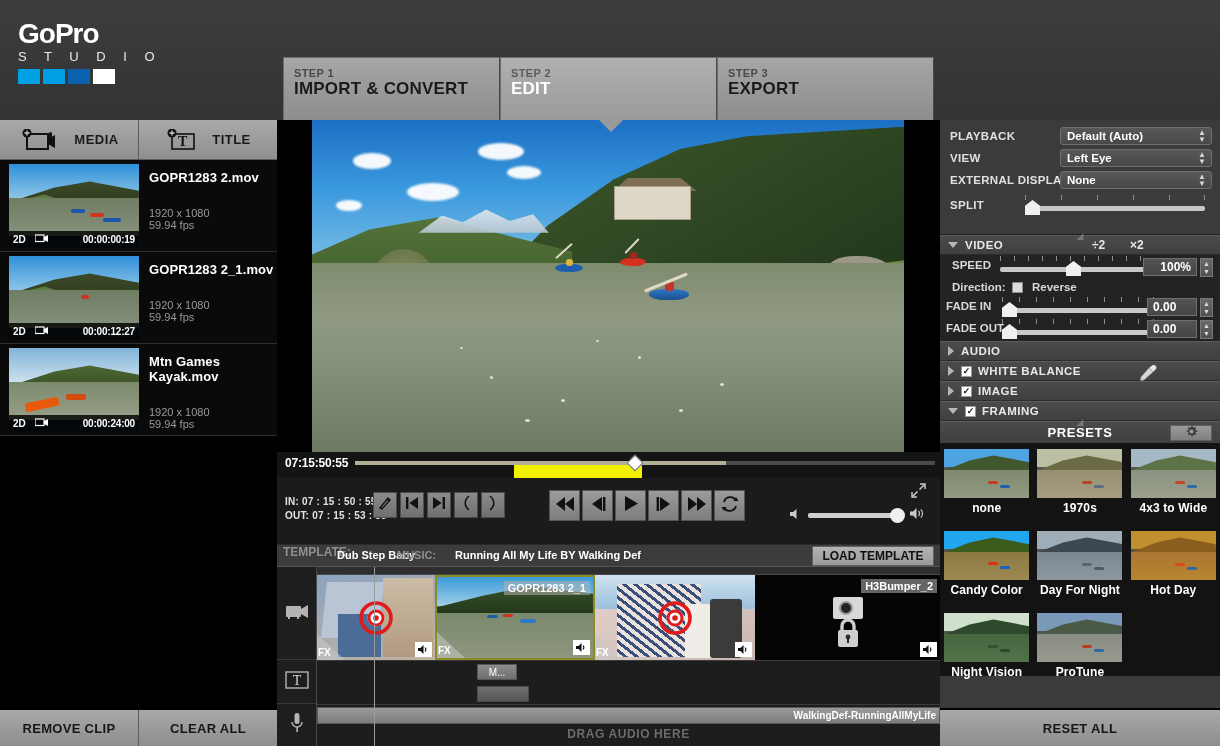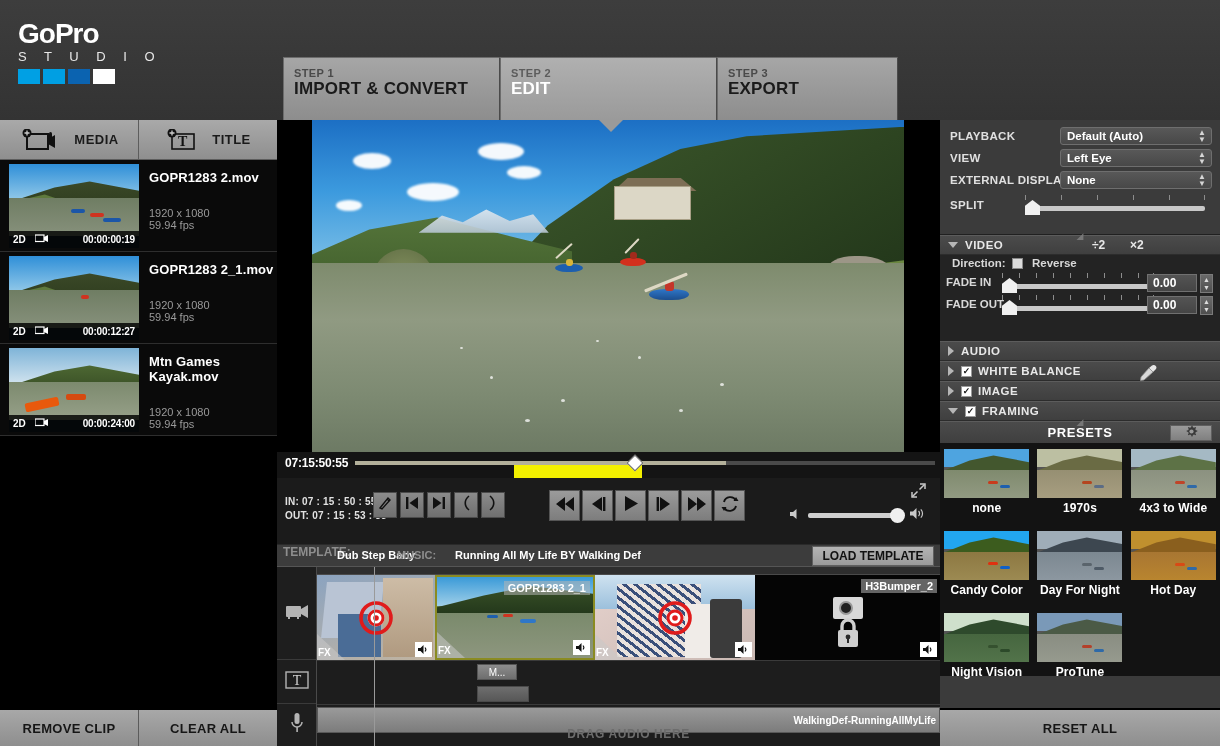--- a/index.html
+++ b/index.html
@@ -27,21 +27,21 @@
   .step .num { font-size:11px; font-weight:bold; letter-spacing:0.4px; margin:9px 0 0 10px; }
   .step .lbl { font-size:17px; font-weight:bold; margin:0 0 0 10px; letter-spacing:0.2px; }
   .step.inactive { background: linear-gradient(#a6a6a6, #8d8d8d); }
   .step.inactive .num { color:#4a4a4a; }
   .step.inactive .lbl { color:#1b1b1b; }
   .step.active { background: linear-gradient(#b0b0b0, #9a9a9a); }
   .step.active .num { color:#5c5c5c; }
   .step.active .lbl { color:#ffffff; }
   #step1 { left:283px; width:217px; }
   #step2 { left:500px; width:217px; }
-  #step3 { left:717px; width:181px; }
+  #step3 { left:717px; width:217px; }
   #step-arrow { position:absolute; left:598px; top:119px; width:0;height:0;
     border-left:13px solid transparent; border-right:13px solid transparent;
     border-top:13px solid #9a9a9a; z-index:6;}
 
   
   #leftpanel { position:absolute; left:0; top:120px; width:277px; height:626px; background:#000; }
   #media-tabs { display:flex; height:40px; width:277px; }
   .mtab { flex:1; display:flex; align-items:center; justify-content:center; gap:15px;
           background:linear-gradient(#a9a9a9,#8f8f8f); border-right:1px solid #5d5d5d;
           border-bottom:1px solid #5d5d5d; color:#1a1a1a; font-size:13px; font-weight:bold;
@@ -166,21 +166,21 @@
                width:34px; height:34px; }
   .clip .cname { position:absolute; right:3px; top:4px; background:rgba(180,180,180,0.55);
                color:#fff; font-size:11px; font-weight:bold; padding:1px 4px; }
   #track-title { position:relative; height:44px; background:#1d1d1d; border-top:1px solid #3a3a3a; }
   #title-chip { position:absolute; left:160px; top:3px; width:40px; height:16px;
                 background:linear-gradient(#8c8c8c,#6e6e6e); border:1px solid #555; color:#fff;
                 font-size:10px; display:flex; align-items:center; justify-content:center; }
   #title-chip2 { position:absolute; left:160px; top:25px; width:52px; height:16px;
                 background:linear-gradient(#6e6e6e,#575757); border:1px solid #4a4a4a; }
   #track-audio { position:relative; height:42px; background:#1d1d1d; border-top:1px solid #3a3a3a; }
-  #audio-clip { position:absolute; left:0; top:2px; width:623px; height:26px;
+  #audio-clip { position:absolute; left:0; top:2px; width:623px; height:17px;
                 background:linear-gradient(#9a9a9a,#7c7c7c); border:1px solid #585858;
                 display:flex; align-items:center; justify-content:flex-end; }
   #audio-clip span { color:#fff; font-size:10px; font-weight:bold; padding-right:3px; }
   #drag-audio { position:absolute; left:0; top:22px; width:623px; text-align:center;
                 color:#6c6c6c; font-size:12px; font-weight:bold; letter-spacing:0.6px; }
   #tl-playhead { position:absolute; left:97px; top:0; width:1px; height:180px; background:#9a9a9a; }
 
   
   #right { position:absolute; left:940px; top:120px; width:280px; height:626px; background:#3b3b3b; }
   .rrow { display:flex; align-items:center; height:22px; padding-left:10px; }
@@ -753,20 +753,42 @@
 
     <div class="section-head">
       <span class="grip">◢</span>
       <span class="tri tri-down"></span>
       <span class="sname">VIDEO</span>
       <span style="position:absolute;left:152px;color:#e8e8e8;font-size:12px;font-weight:bold">÷2</span>
       <span style="position:absolute;left:190px;color:#e8e8e8;font-size:12px;font-weight:bold">×2</span>
     </div>
 
     <div id="video-body">
+      <div class="vrow" style="height:24px">
+        <span class="vlabel">SPEED</span>
+        <div class="slider-wrap" style="left:60px;top:6px;width:145px">
+          <div class="ticks">
+            <i style="left:0"></i>
+              <i style="left:14px"></i>
+              <i style="left:28px"></i>
+              <i style="left:42px"></i>
+              <i style="left:56px"></i>
+              <i style="left:70px"></i>
+              <i style="left:84px"></i>
+              <i style="left:98px"></i>
+              <i style="left:112px"></i>
+              <i style="left:126px"></i>
+              <i style="left:140px"></i>
+          </div>
+          <div class="strack" style="width:145px"></div>
+          <div class="sknob" style="left:66px"></div>
+        </div>
+        <div class="numbox" style="right:23px; top:3px; width:54px">100%</div>
+        <div class="spin" style="right:7px; top:3px">▲<br>▼</div>
+      </div>
 
       <div class="vrow" style="height:18px">
         <span class="vlabel" style="top:2px">Direction:</span>
         <span style="position:absolute;left:72px;top:3px;width:11px;height:11px;background:#dcdcdc;border:1px solid #8a8a8a"></span>
         <span style="position:absolute;left:92px;top:2px;color:#d8d8d8;font-size:11.5px;font-weight:bold">Reverse</span>
       </div>
 
       <div class="vrow" style="height:22px">
         <span class="vlabel" style="left:6px;top:3px">FADE IN</span>
         <div class="slider-wrap" style="left:62px;top:5px;width:152px">

